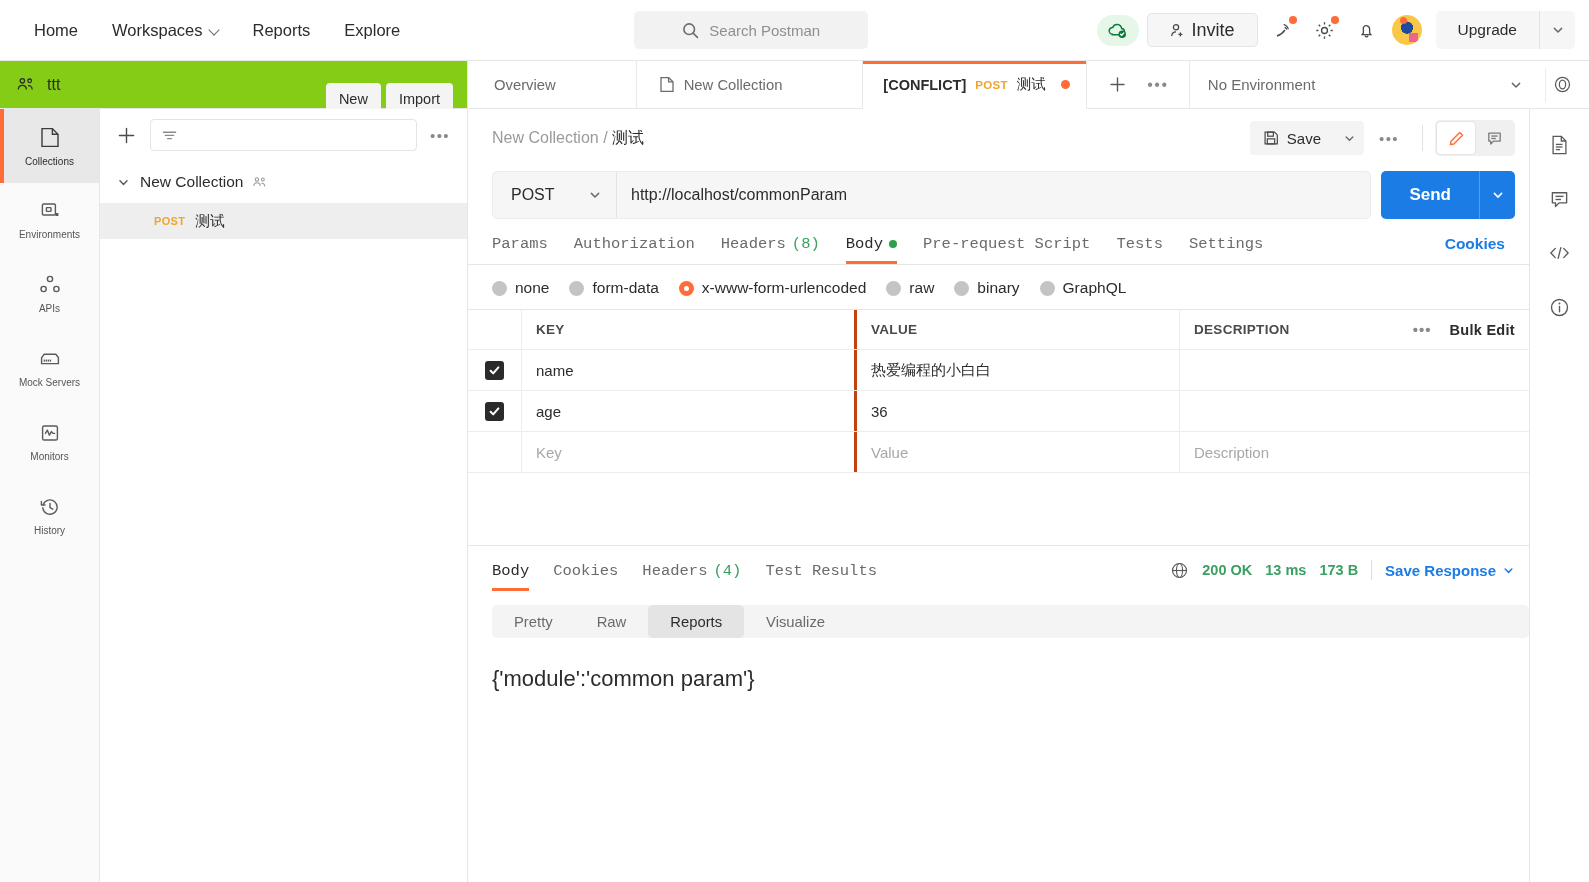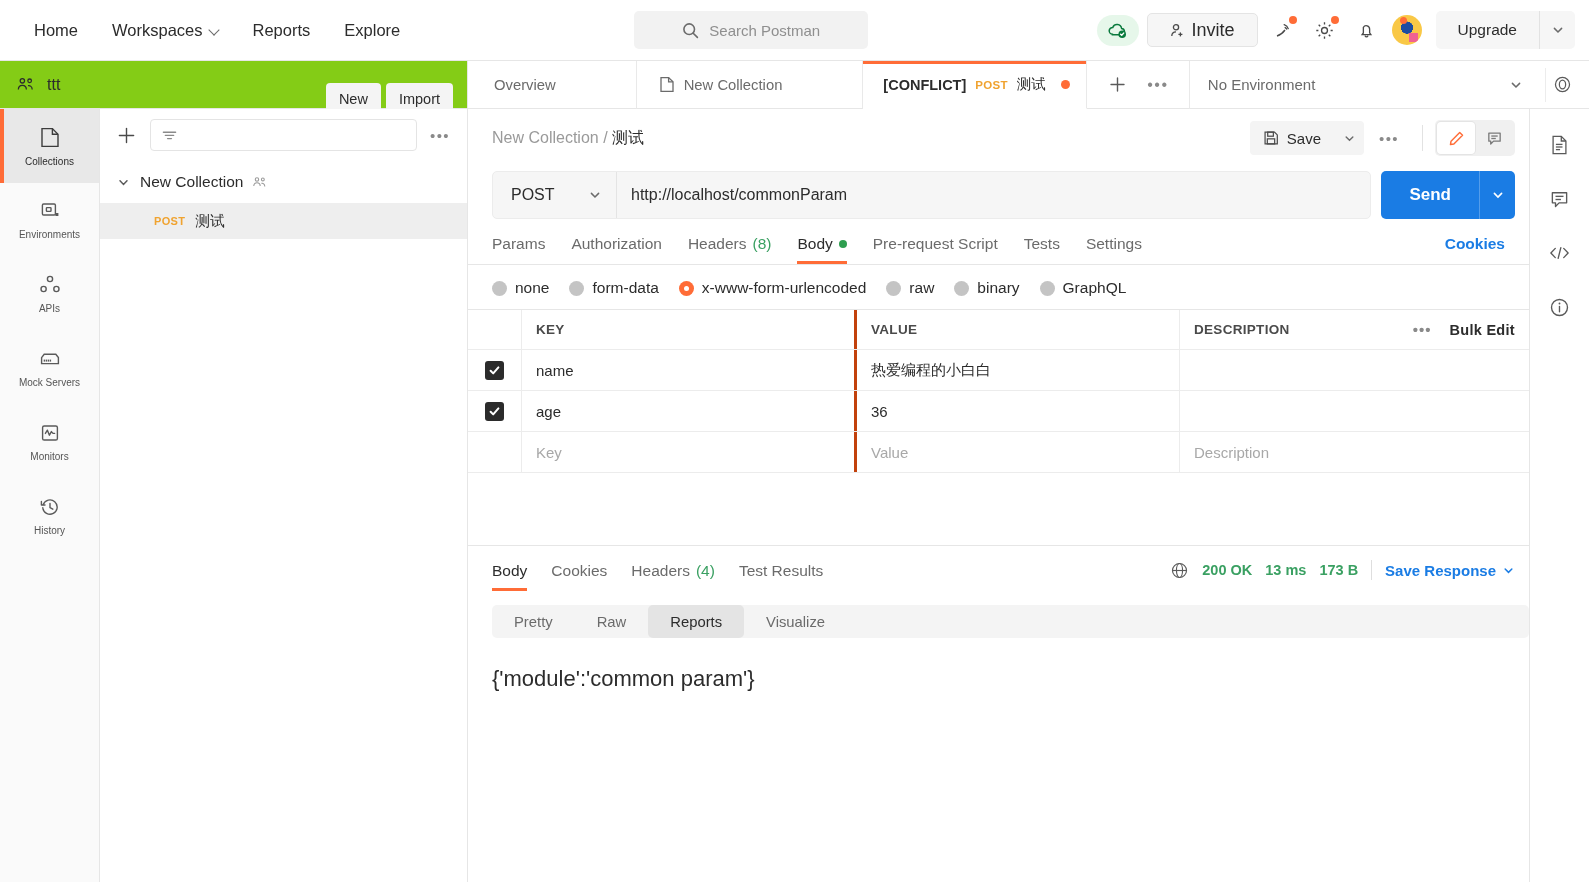--- a/index.html
+++ b/index.html
@@ -204,21 +204,21 @@
   }
   .send-caret {
     height: 48px; width: 36px; background: #1a7ce4; border-radius: 0 5px 5px 0;
     display:flex; align-items:center; justify-content:center; cursor:pointer;
     border-left: 1px solid rgba(255,255,255,.25);
   }
 
   .req-tabs { display: flex; align-items: flex-end; gap: 26px; padding: 0 24px; margin-top: 16px; position: relative; }
   .rtab {
     font-size: 15.5px; color: #6b6b6b; padding-bottom: 11px; cursor: pointer;
-    display: flex; align-items: center; gap: 6px; position: relative; white-space: nowrap;
+    display: flex; align-items: center; gap: 6px; position: relative; white-space: nowrap; font-family: Liberation Mono, monospace;
   }
   .rtab.active { color: #2c2c2c; }
   .rtab.active::after { content:''; position:absolute; left:0; right:0; bottom:0; height:3px; background:#ff6c37; }
   .rtab .count { color: #3aa062; }
   .rtab .gdot { width: 8px; height: 8px; border-radius: 50%; background: #2e9e4f; }
   .cookies-link { margin-left: auto; font-size: 15.5px; color: #1a7ce4; cursor: pointer; padding-bottom: 11px; font-weight: 600; }
   .req-tabs-line { height: 1px; background: #e6e6e6; margin: 0; }
 
   .radio-row { display: flex; align-items: center; gap: 20px; padding: 14px 24px 12px 24px; }
   .radio-item { display: flex; align-items: center; gap: 8px; cursor: pointer; font-size: 15.5px; color: #2c2c2c; }

